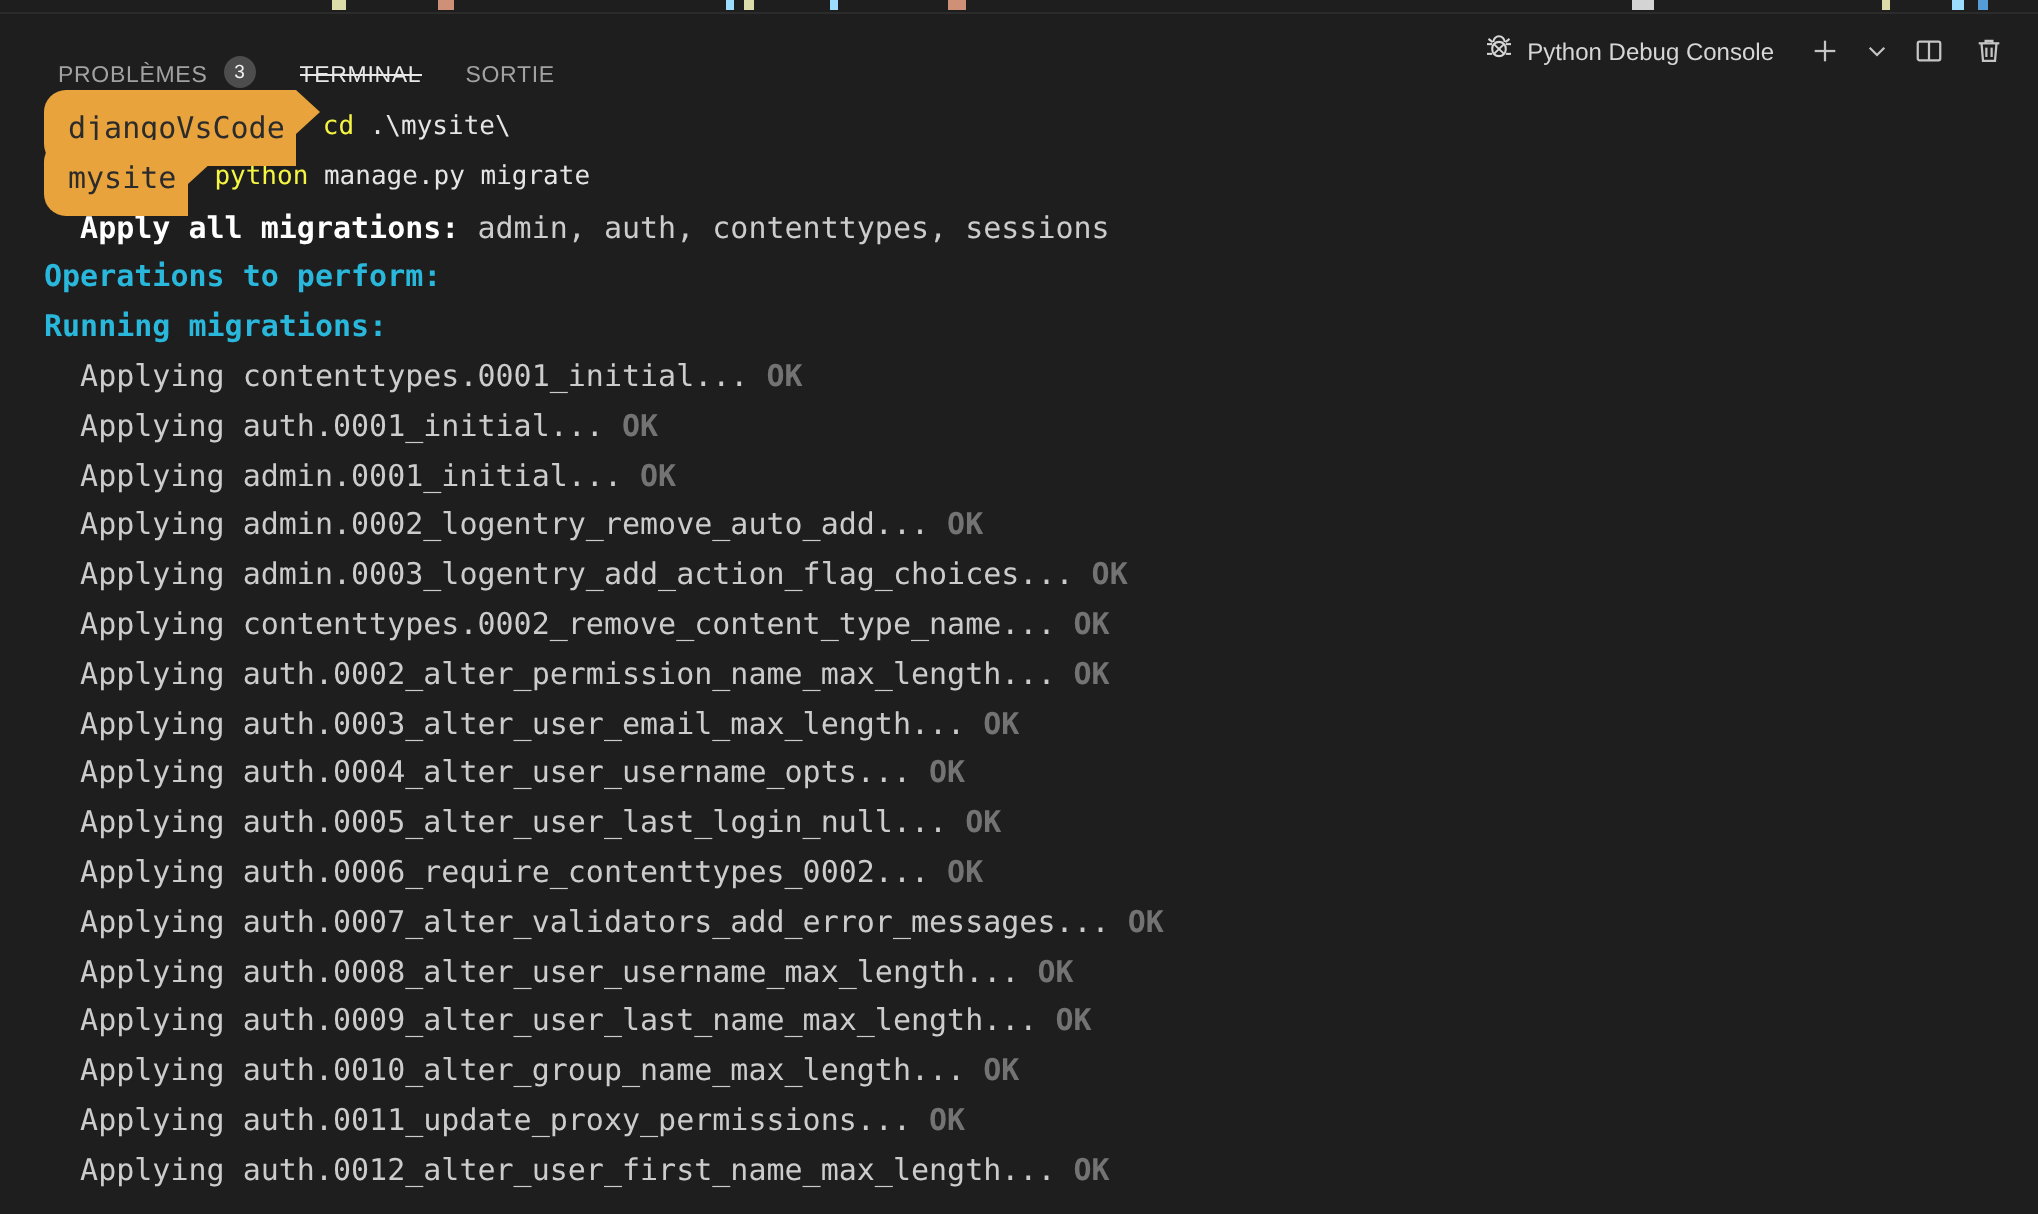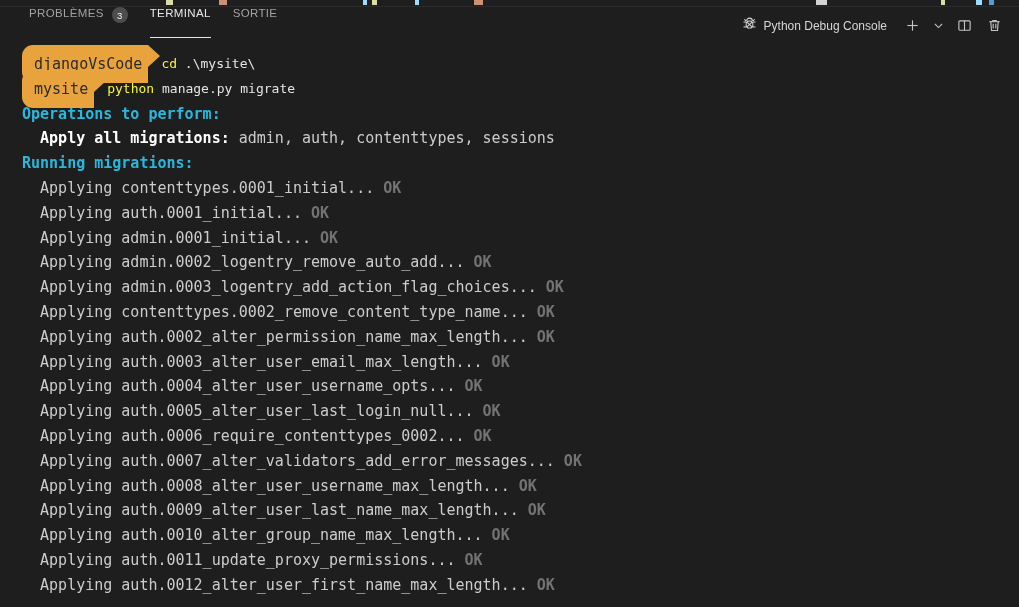--- a/index.html
+++ b/index.html
@@ -23,21 +23,21 @@
     height:38px;
     background:#1e1e1e;
     display:flex;
     align-items:stretch;
     justify-content:space-between;
     padding:0 8px 0 18px;
     border-bottom:1px solid #1e1e1e;
   }
   .tabs{ display:flex; align-items:stretch; }
   .tab{
-    display:flex; align-items:flex-start; gap:8px;
+    display:flex; align-items:flex-end; gap:8px;
     padding:0 11px;
     font-size:11.5px;
     letter-spacing:.35px;
     color:#a2a2a2;
     cursor:pointer;
     position:relative;
     text-transform:uppercase;
     white-space:nowrap;
   }
   .tab.active{ color:#e7e7e7; }
@@ -224,23 +224,23 @@
   <div class="promptline">
     <span class="seg">djangoVsCode</span>
     <span class="cmd"><span class="c-yellow">cd</span><span class="c-white"> .\mysite\</span></span>
   </div>
 
   <div class="promptline">
     <span class="seg">mysite</span>
     <span class="cmd"><span class="c-yellow">python</span><span class="c-white"> manage.py migrate</span></span>
   </div>
 
+  <div class="line"><span class="c-wbold">  Apply all migrations:</span><span class="c-gray"> admin, auth, contenttypes, sessions</span></div>
+
   <div class="line"><span class="c-cyan">Operations to perform:</span></div>
-
-  <div class="line"><span class="c-wbold">  Apply all migrations:</span><span class="c-gray"> admin, auth, contenttypes, sessions</span></div>
 
   <div class="line"><span class="c-cyan">Running migrations:</span></div>
 
   <div id="migration-lines">
       <div class="line"><span class="c-out">  Applying contenttypes.0001_initial...</span><span class="c-green"> OK</span></div>
       <div class="line"><span class="c-out">  Applying auth.0001_initial...</span><span class="c-green"> OK</span></div>
       <div class="line"><span class="c-out">  Applying admin.0001_initial...</span><span class="c-green"> OK</span></div>
       <div class="line"><span class="c-out">  Applying admin.0002_logentry_remove_auto_add...</span><span class="c-green"> OK</span></div>
       <div class="line"><span class="c-out">  Applying admin.0003_logentry_add_action_flag_choices...</span><span class="c-green"> OK</span></div>
       <div class="line"><span class="c-out">  Applying contenttypes.0002_remove_content_type_name...</span><span class="c-green"> OK</span></div>

